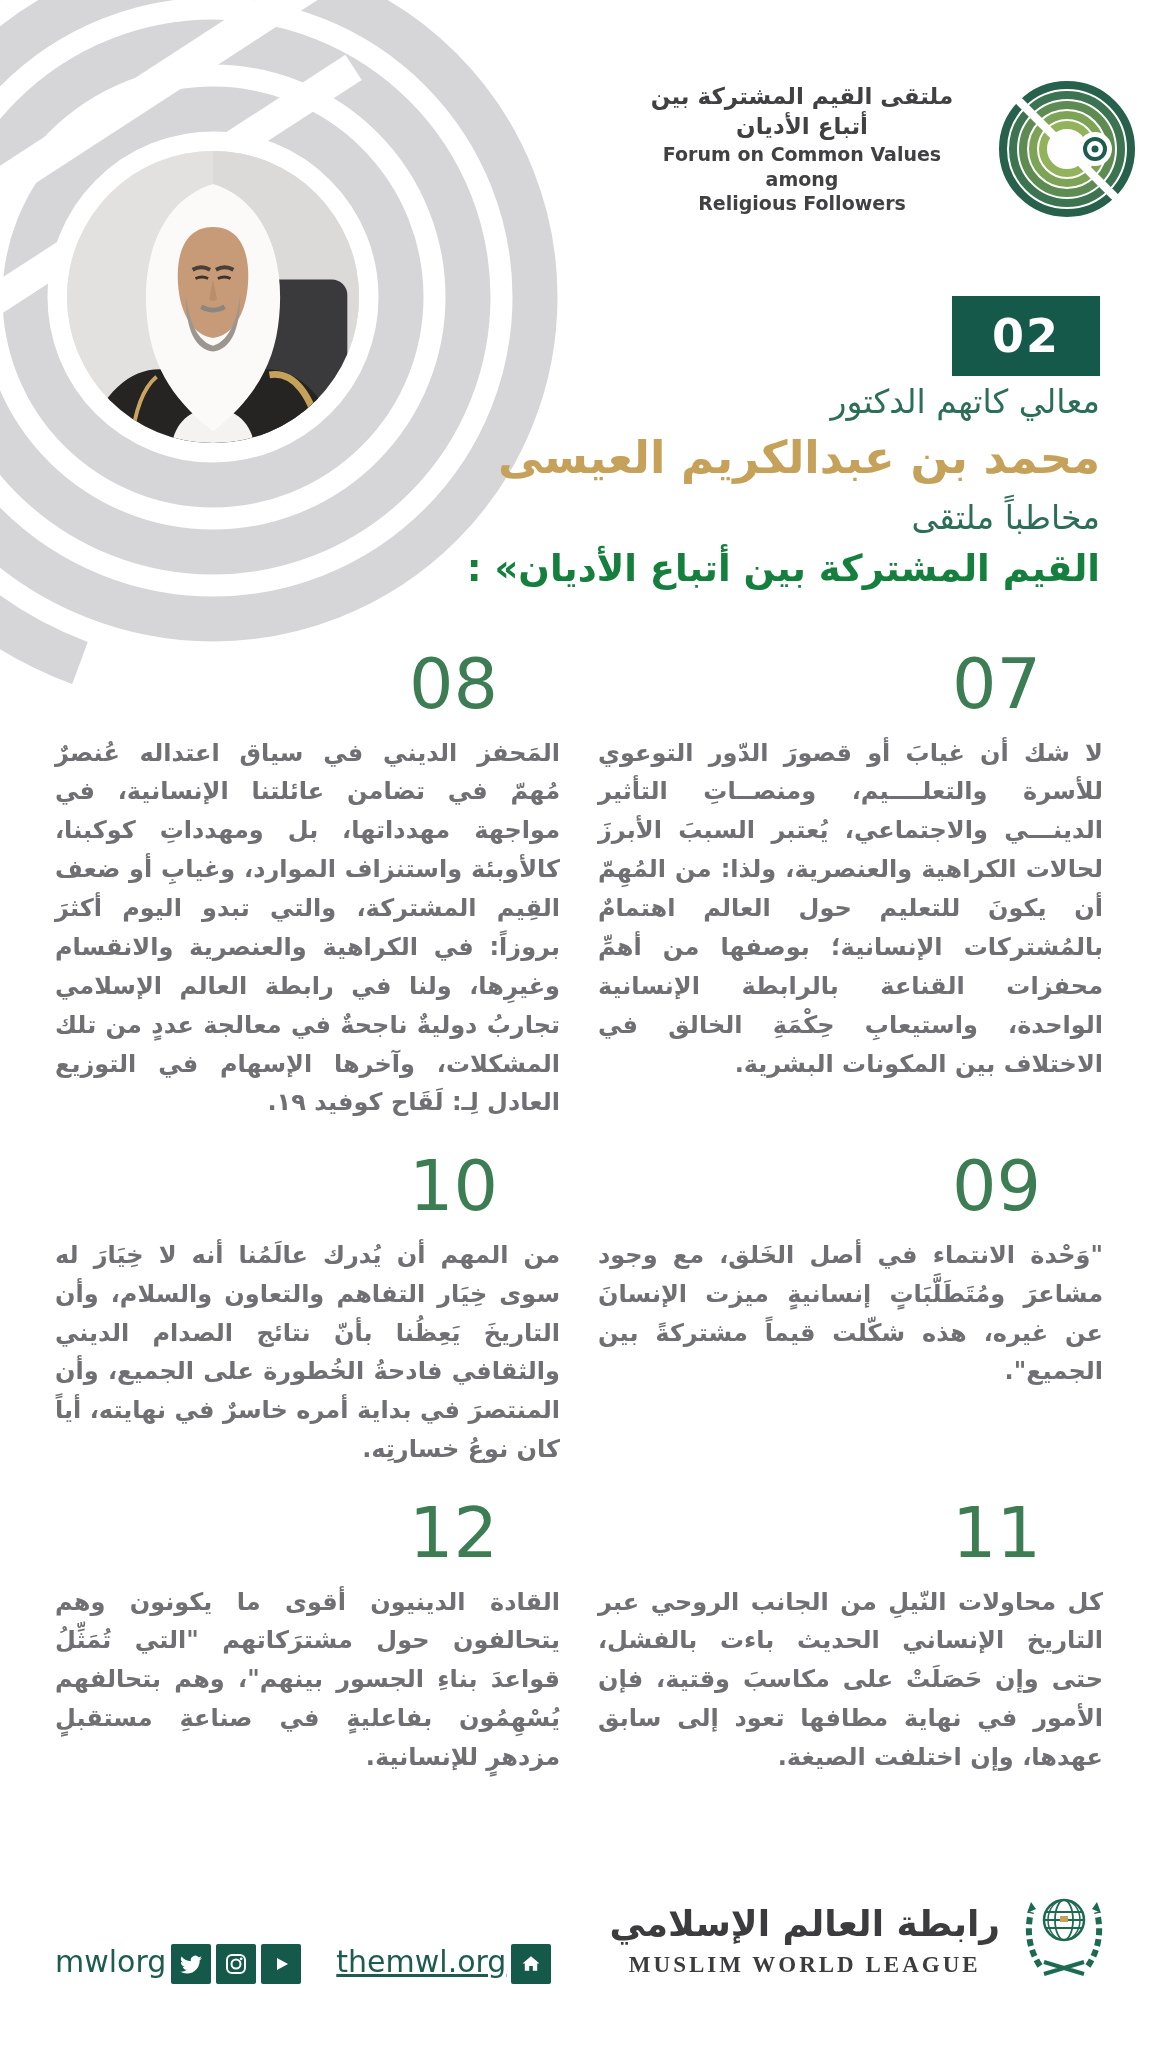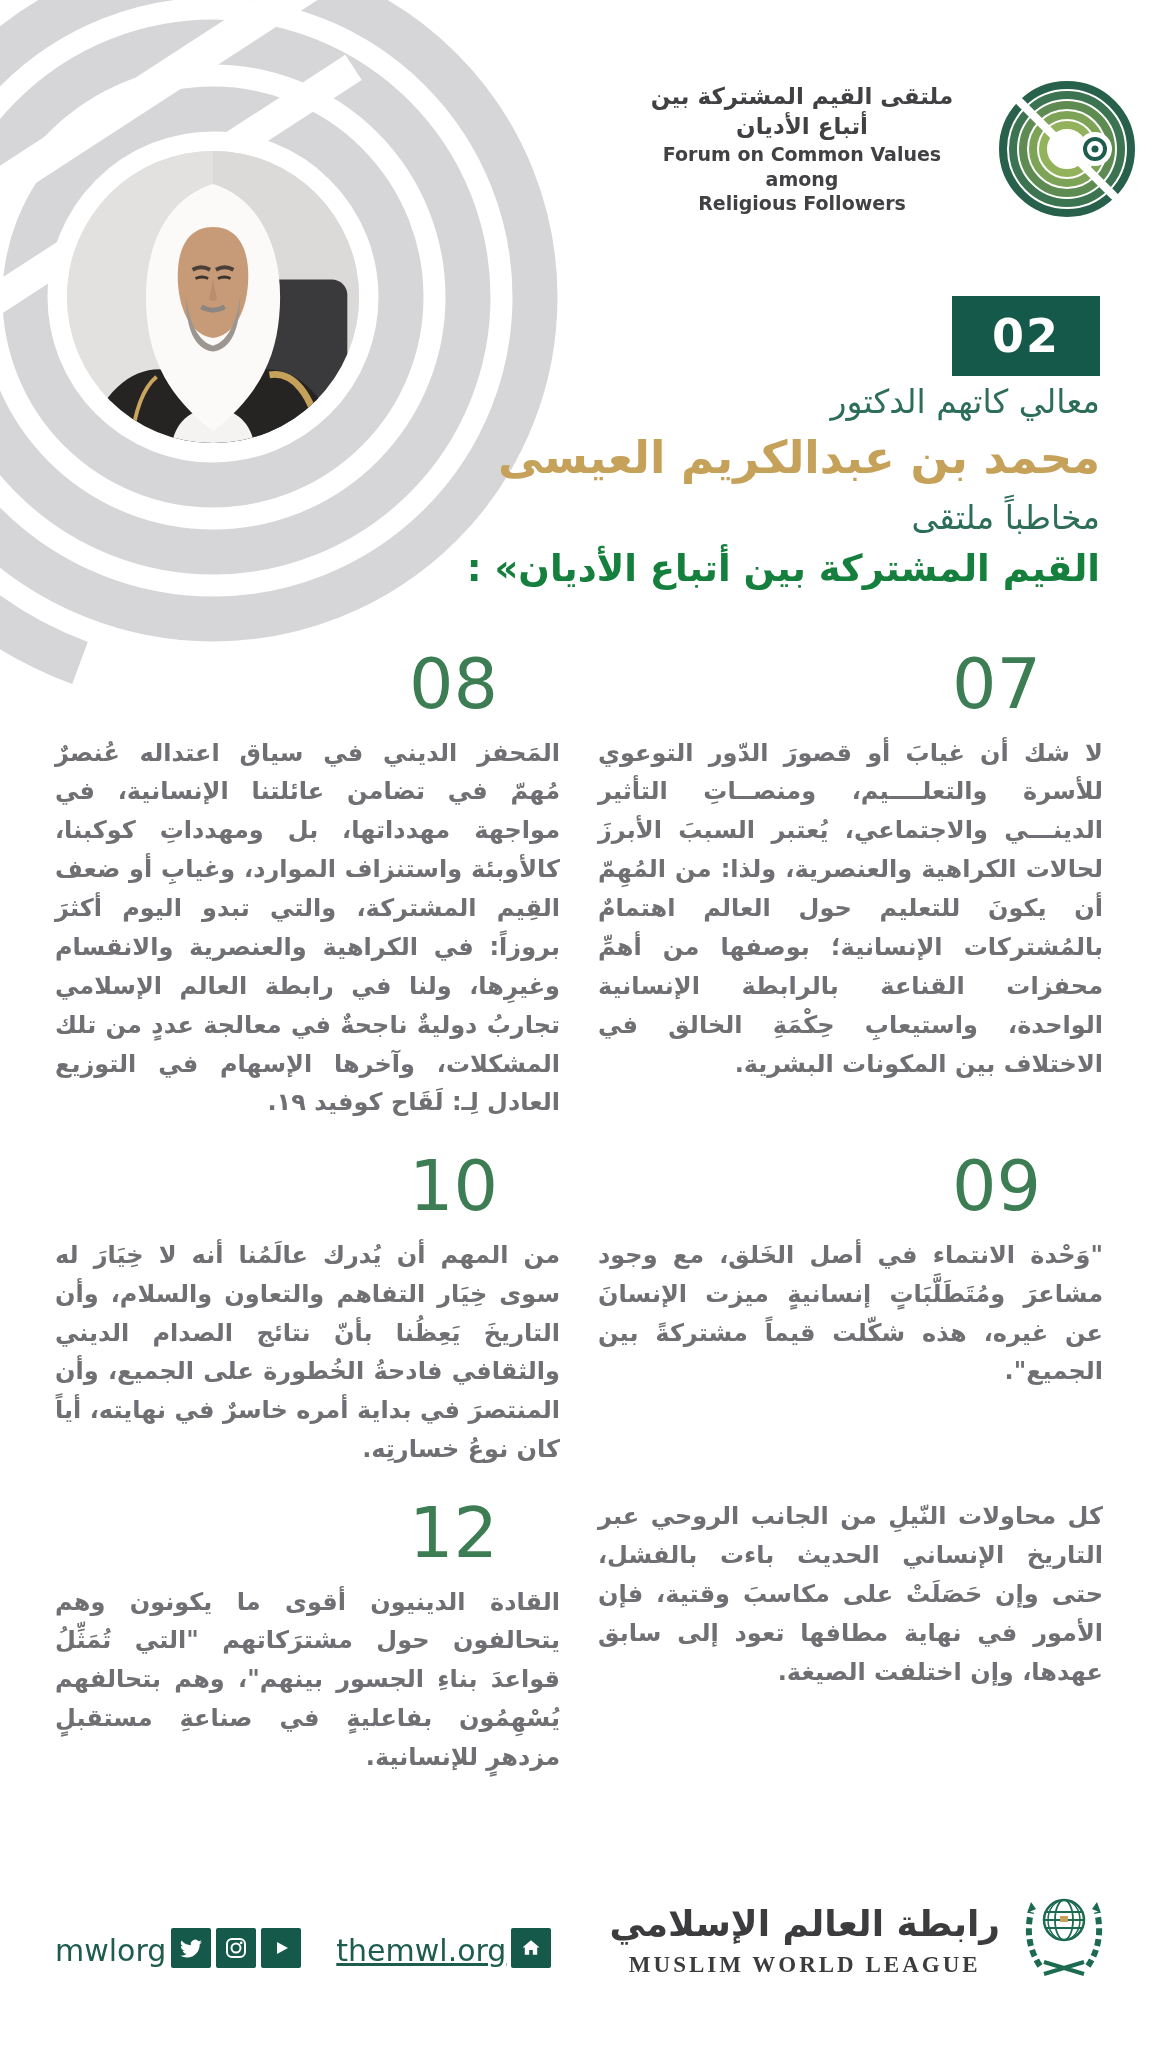--- a/index.html
+++ b/index.html
@@ -44,21 +44,21 @@
     font-size:70px; color:#3d7d54; line-height:1.05;
     padding-inline-start:62px; margin-bottom:12px; text-align:start;
   }
   .q-text {
     font-size:24px; font-weight:bold; color:#707074; line-height:1.62;
     text-align:justify; text-align-last:start;
   }
 
   
   .footer { position:absolute; left:0; right:0; bottom:0; height:170px; background:#ffffff; }
-  .social { position:absolute; left:55px; bottom:80px; display:flex; align-items:flex-end; gap:5px; direction:ltr; }
+  .social { position:absolute; left:55px; bottom:64px; display:flex; align-items:flex-start; gap:5px; direction:ltr; }
   .handle { color:#1d5c4e; font-size:30px; }
   .site   { color:#1d5c4e; font-size:30px; margin-left:30px;text-decoration:underline; }
   .icon-sq {
     width:40px; height:40px; background:#15594a; border-radius:2px;
     display:flex; align-items:center; justify-content:center; cursor:pointer;
   }
   .mwl { position:absolute; right:48px; bottom:70px; display:flex; align-items:flex-end; gap:18px; direction:ltr; }
   .mwl-text { text-align:center; color:#3c3c3e; }
   .mwl-ar { font-size:36px; font-weight:bold; direction:rtl; }
   .mwl-en { font-size:23px; font-weight:bold; letter-spacing:3px; margin-top:8px;
@@ -151,20 +151,21 @@
     </div>
     <div>
       <div class="q-num">09</div>
       <div class="q-text">"وَحْدة الانتماء في أصل الخَلق، مع وجود مشاعرَ ومُتَطَلَّبَاتٍ إنسانيةٍ ميزت الإنسانَ عن غيره، هذه شكّلت قيماً مشتركةً بين الجميع".</div>
     </div>
     <div>
       <div class="q-num">10</div>
       <div class="q-text">من المهم أن يُدرك عالَمُنا أنه لا خِيَارَ له سوى خِيَار التفاهم والتعاون والسلام، وأن التاريخَ يَعِظُنا بأنّ نتائج الصدام الديني والثقافي فادحةُ الخُطورة على الجميع، وأن المنتصرَ في بداية أمره خاسرٌ في نهايته، أياً كان نوعُ خسارتِه.</div>
     </div>
     <div>
+      <div class="q-num">11</div>
       <div class="q-text">كل محاولات النّيلِ من الجانب الروحي عبر التاريخ الإنساني الحديث باءت بالفشل، حتى وإن حَصَلَتْ على مكاسبَ وقتية، فإن الأمور في نهاية مطافها تعود إلى سابق عهدها، وإن اختلفت الصيغة.</div>
     </div>
     <div>
       <div class="q-num">12</div>
       <div class="q-text">القادة الدينيون أقوى ما يكونون وهم يتحالفون حول مشترَكاتهم "التي تُمَثِّلُ قواعدَ بناءِ الجسور بينهم"، وهم بتحالفهم يُسْهِمُون بفاعليةٍ في صناعةِ مستقبلٍ مزدهرٍ للإنسانية.</div>
     </div>
   </div>
 
   <div class="footer">
     <div class="social">

